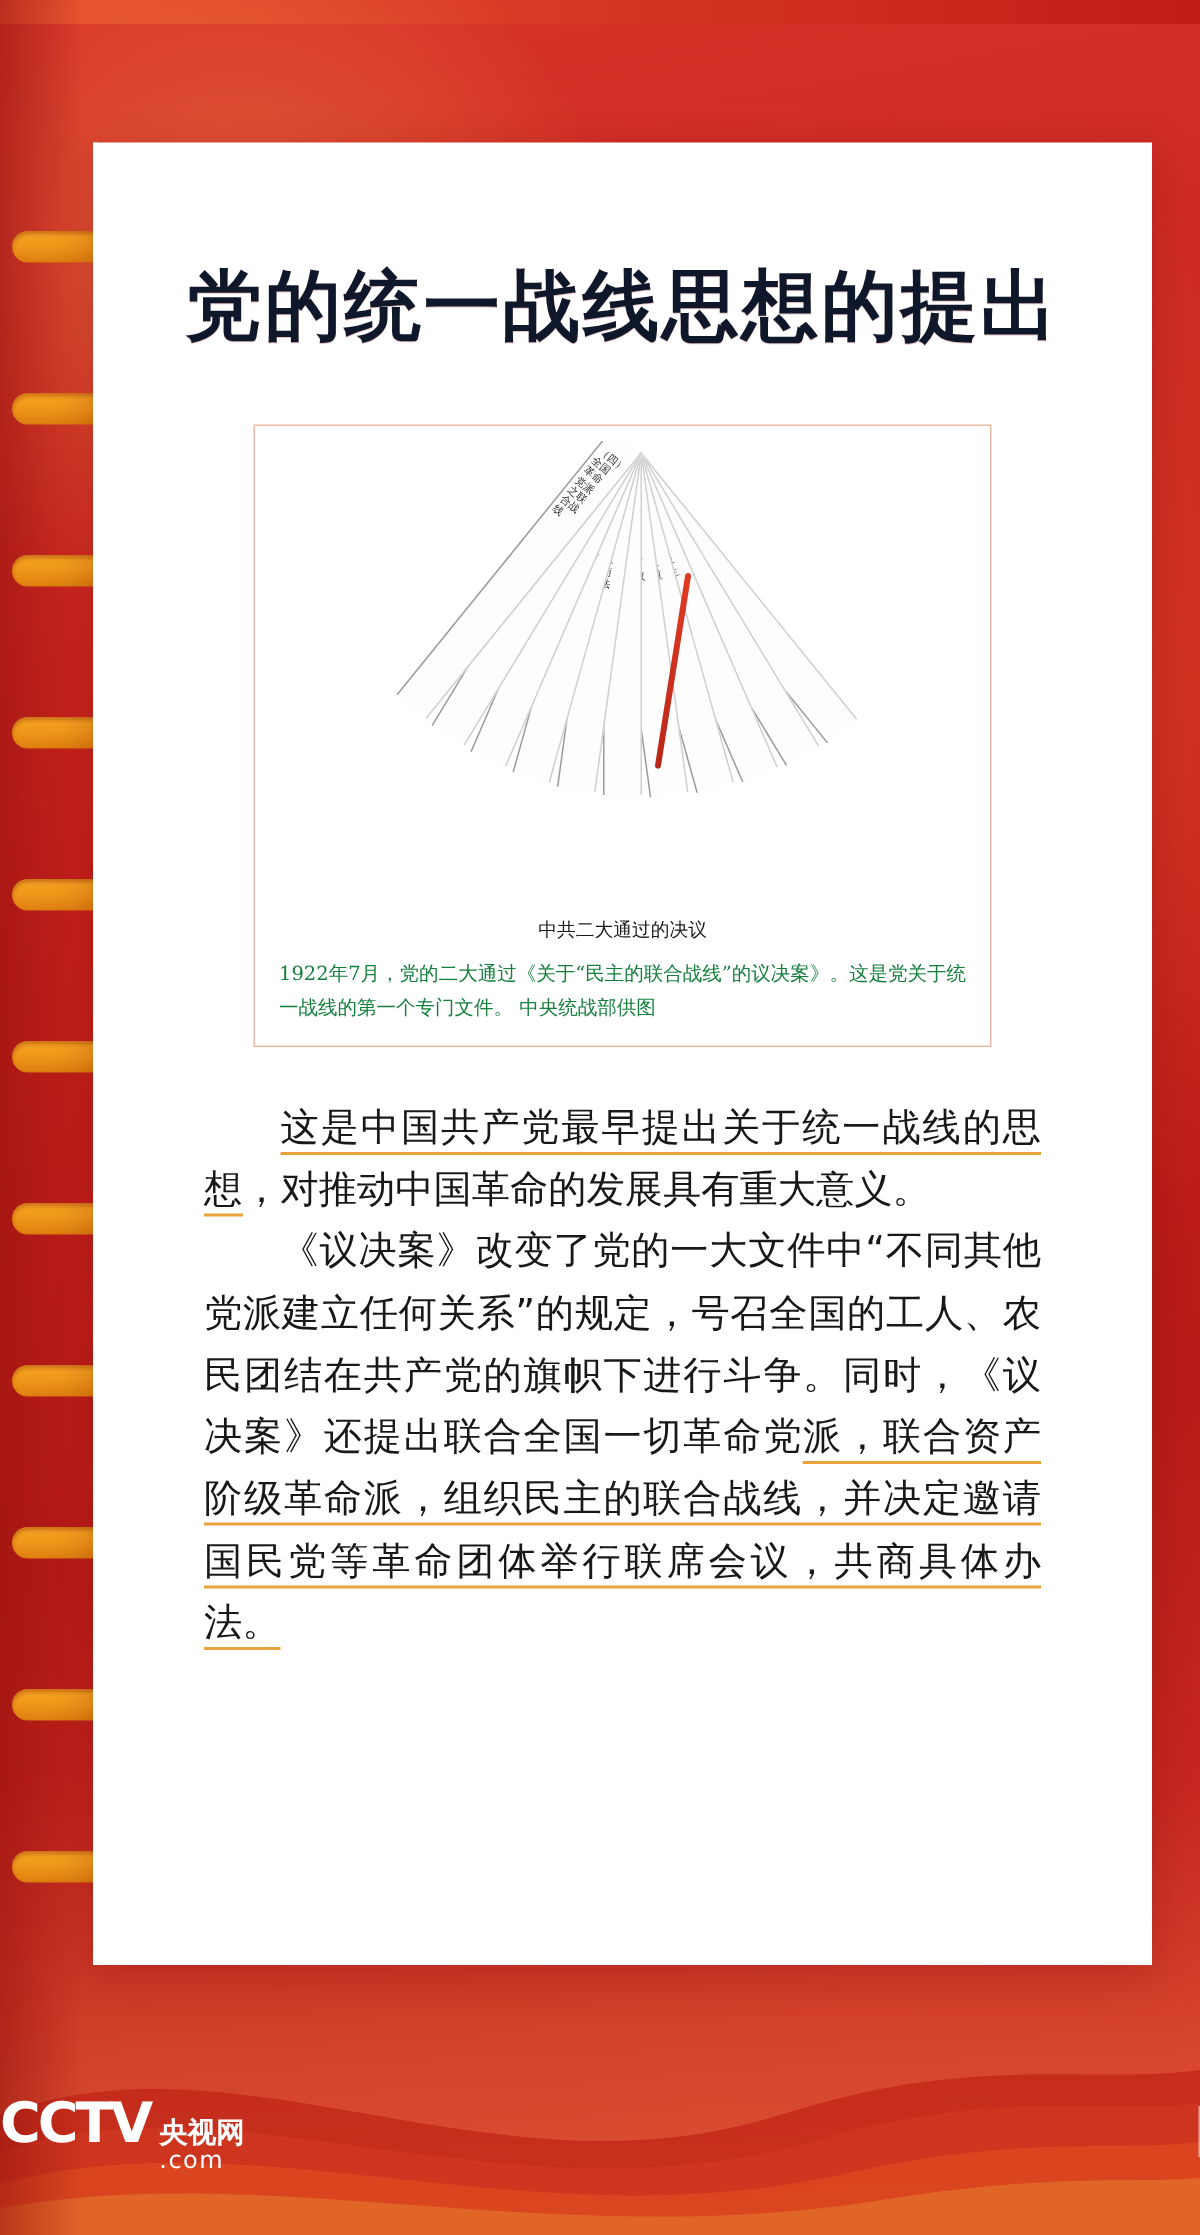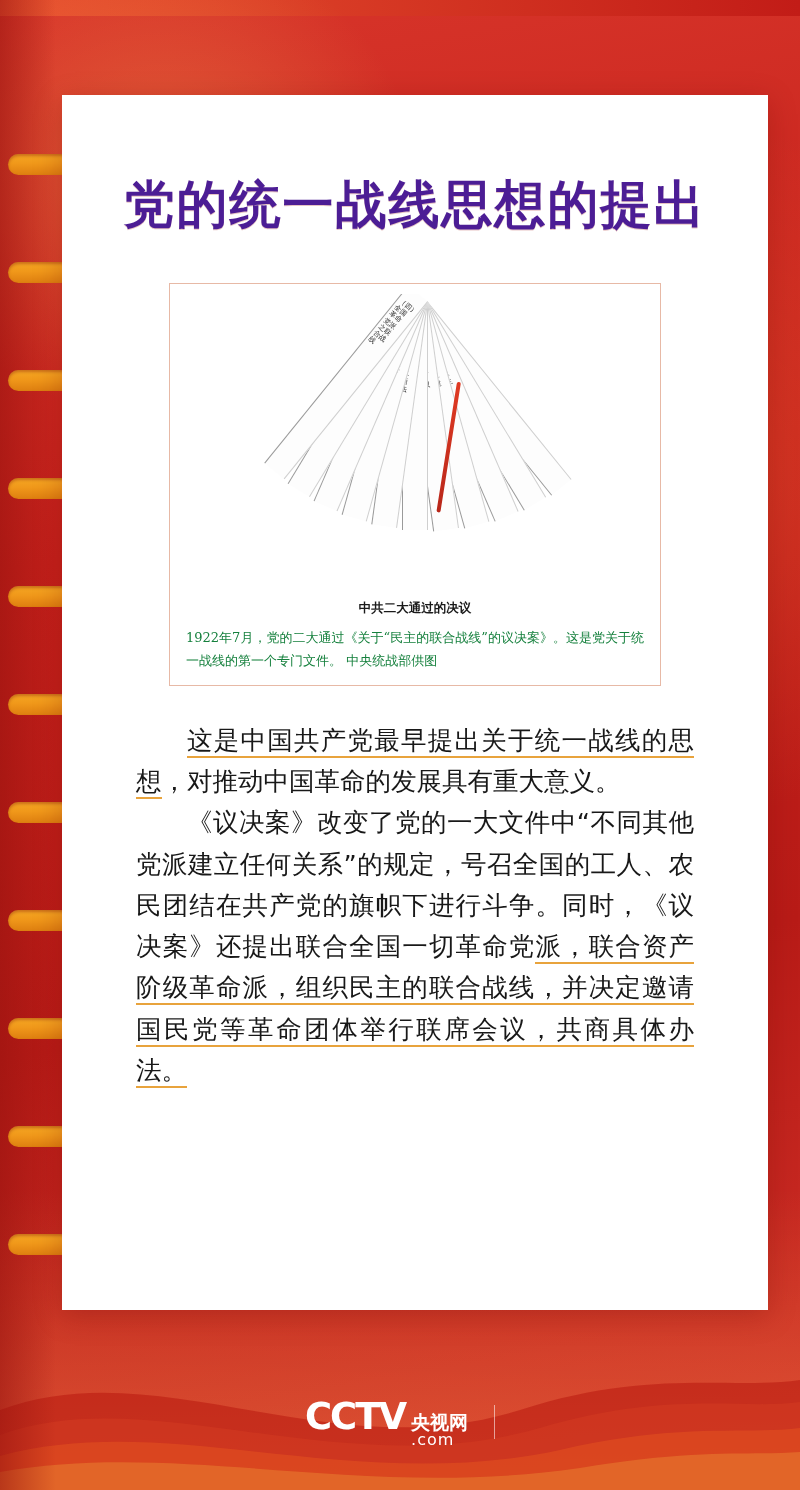--- a/index.html
+++ b/index.html
@@ -77,21 +77,21 @@
     pointer-events: none;
   }
 
   .paper-inner { padding: 38px 40px 0 40px; }
 
   .title {
     font-family: "DejaVu Sans", sans-serif;
     font-weight: bold;
     font-size: 51px;
     letter-spacing: 2px;
-    color: #4c1d95;
+    color: #0f172a;
     text-align: center;
     line-height: 1.18;
     margin-top: 42px;
     text-shadow: 0 1px 0 rgba(160,20,15,0.25);
   }
 
   
   .figure {
     margin: 48px auto 0 auto;
     width: 492px;
@@ -133,24 +133,24 @@
     left: 50%; top: 88px;
     width: 4px; height: 132px;
     background: linear-gradient(to bottom, #e03a23, #b8271a);
     transform-origin: 50% 0;
     transform: translateX(42px) rotate(9deg);
     border-radius: 2px;
   }
   .fig-caption-bold {
     text-align: center;
     font-family: "DejaVu Sans", sans-serif;
-    font-weight: bold;
+    font-weight: normal;
     font-size: 12.5px;
     color: #1a1a1a;
-    margin-top: 6px;
+    margin-top: 18px;
   }
   .fig-caption {
     font-family: "DejaVu Serif", serif;
     font-size: 13px;
     line-height: 1.75;
     color: #15803d;
     margin: 10px 6px 0 6px;
     text-align: justify;
   }
   .fig-credit { white-space: pre; }
@@ -168,21 +168,21 @@
   }
   .para.last { margin-bottom: 0; }
   .hl {
     border-bottom: 2.5px solid #e8a33c;
     padding-bottom: 1px;
   }
 
   
   .footer {
     position: absolute; left: 0; bottom: 42px; width: 800px;
-    display: flex; align-items: center; justify-content: center; gap: 26px;
+    display: flex; align-items: center; justify-content: space-between; gap: 26px;
   }
   .cctv {
     display: flex; align-items: baseline; color: #ffffff;
     font-family: "DejaVu Sans", sans-serif; font-weight: bold;
   }
   .cctv .mark { font-size: 37px; letter-spacing: -2px; }
   .cctv .zh { font-size: 19px; margin-left: 6px; line-height: 1; }
   .cctv .zh small { display:block; font-size: 16px; font-weight: normal; letter-spacing: 1px; }
   .divider-v { width: 1px; height: 34px; background: rgba(255,255,255,0.55); }
   .brand {

